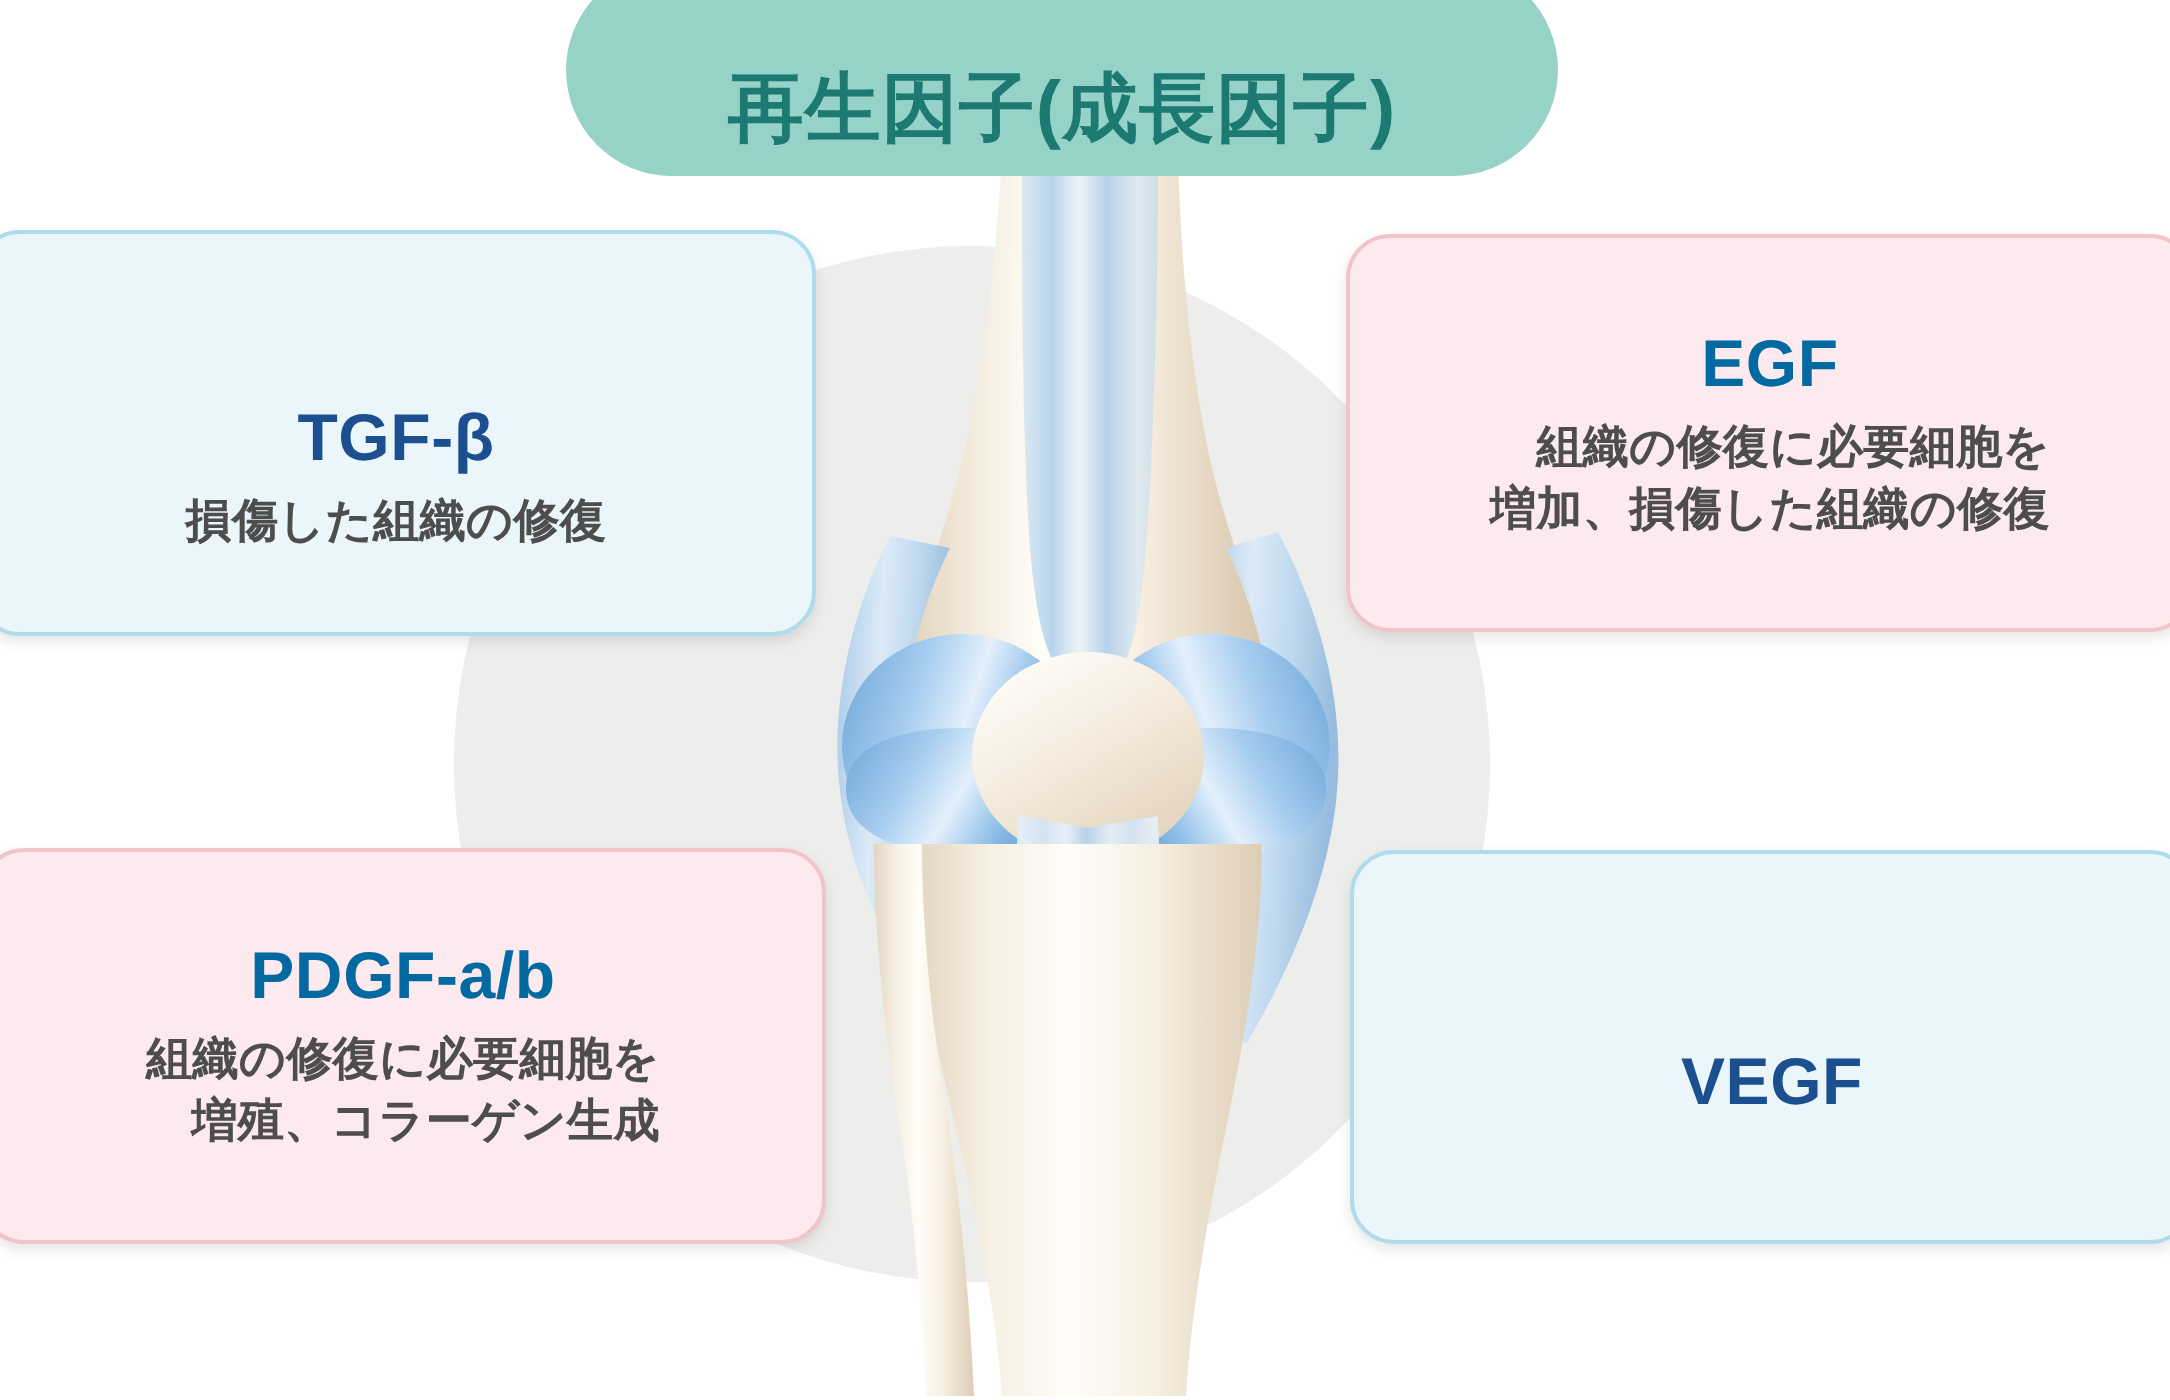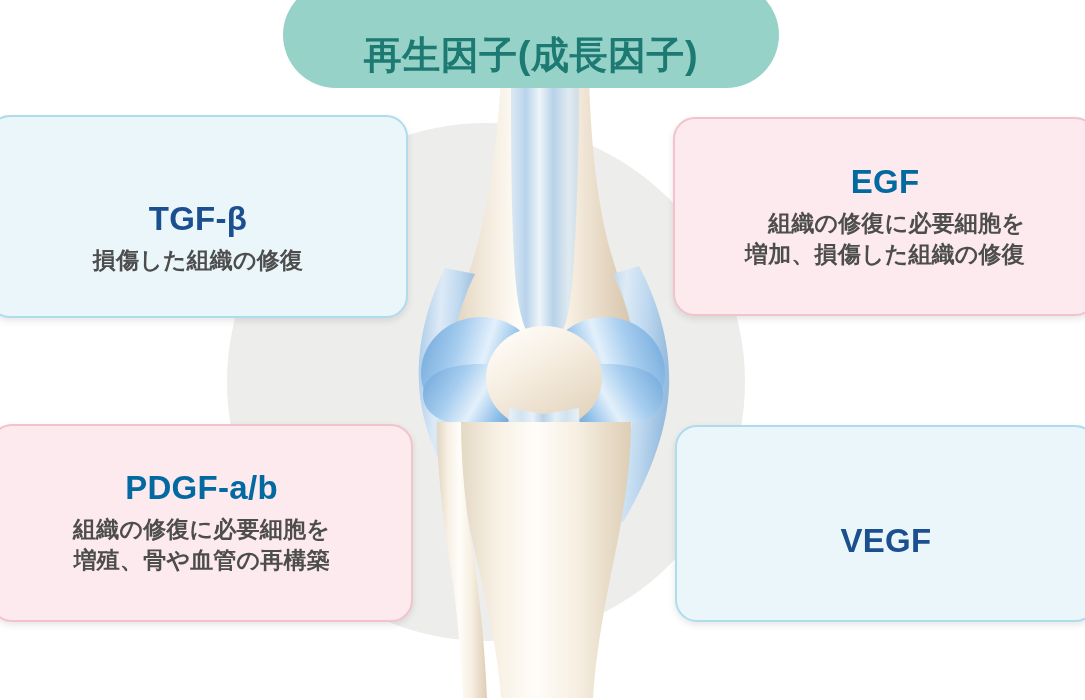--- a/index.html
+++ b/index.html
@@ -233,21 +233,21 @@
     <div class="card-body">
       <div>組織の修復に必要細胞を</div>
       <div>増加、損傷した組織の修復</div>
     </div>
   </div>
 
   <div class="card pink" id="card-pdgf">
     <div class="card-title">PDGF-a/b</div>
     <div class="card-body">
       <div>組織の修復に必要細胞を</div>
-      <div>増殖、骨や血管の再構築</div>
+      <div>増殖、コラーゲン生成</div>
     </div>
   </div>
 
   <div class="card blue" id="card-vegf">
     <div class="card-title">VEGF</div>
   </div>
 
 </div>
 
 </body></html>

